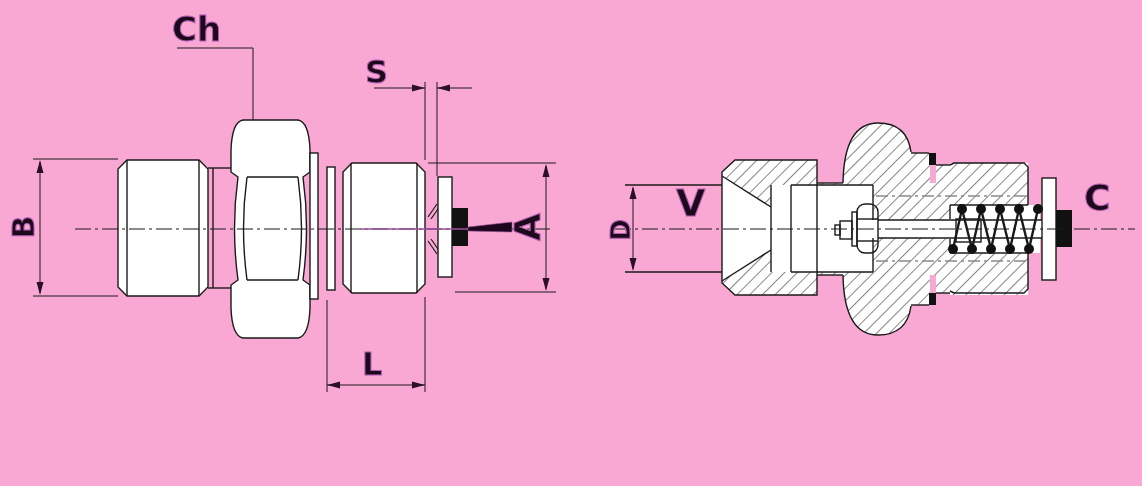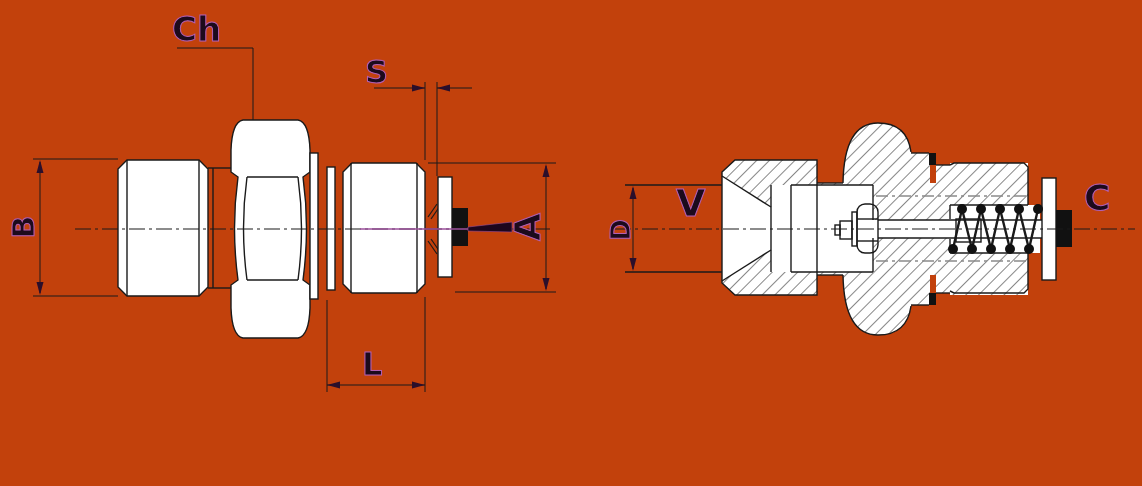--- a/index.html
+++ b/index.html
@@ -1,17 +1,17 @@
 <!DOCTYPE html>
 <html><head>
 <meta charset="utf-8">
 <style>
   html,body{margin:0;padding:0;background:#ffffff;}
   #stage{
-    position:relative;width:1142px;height:486px;background:#c2410c;overflow:hidden;
+    position:relative;width:1142px;height:486px;background:#f9a8d4;overflow:hidden;
     font-family:"DejaVu Sans","Liberation Sans",sans-serif;
   }
   #drawing-svg{position:absolute;left:0;top:0;}
   .dim-label{
     position:absolute;
     font-weight:bold;
     color:#1c0a1c;
     -webkit-text-stroke:1px #b25fb2;
     text-shadow:0 0 1px #b25fb2;
     line-height:1;

